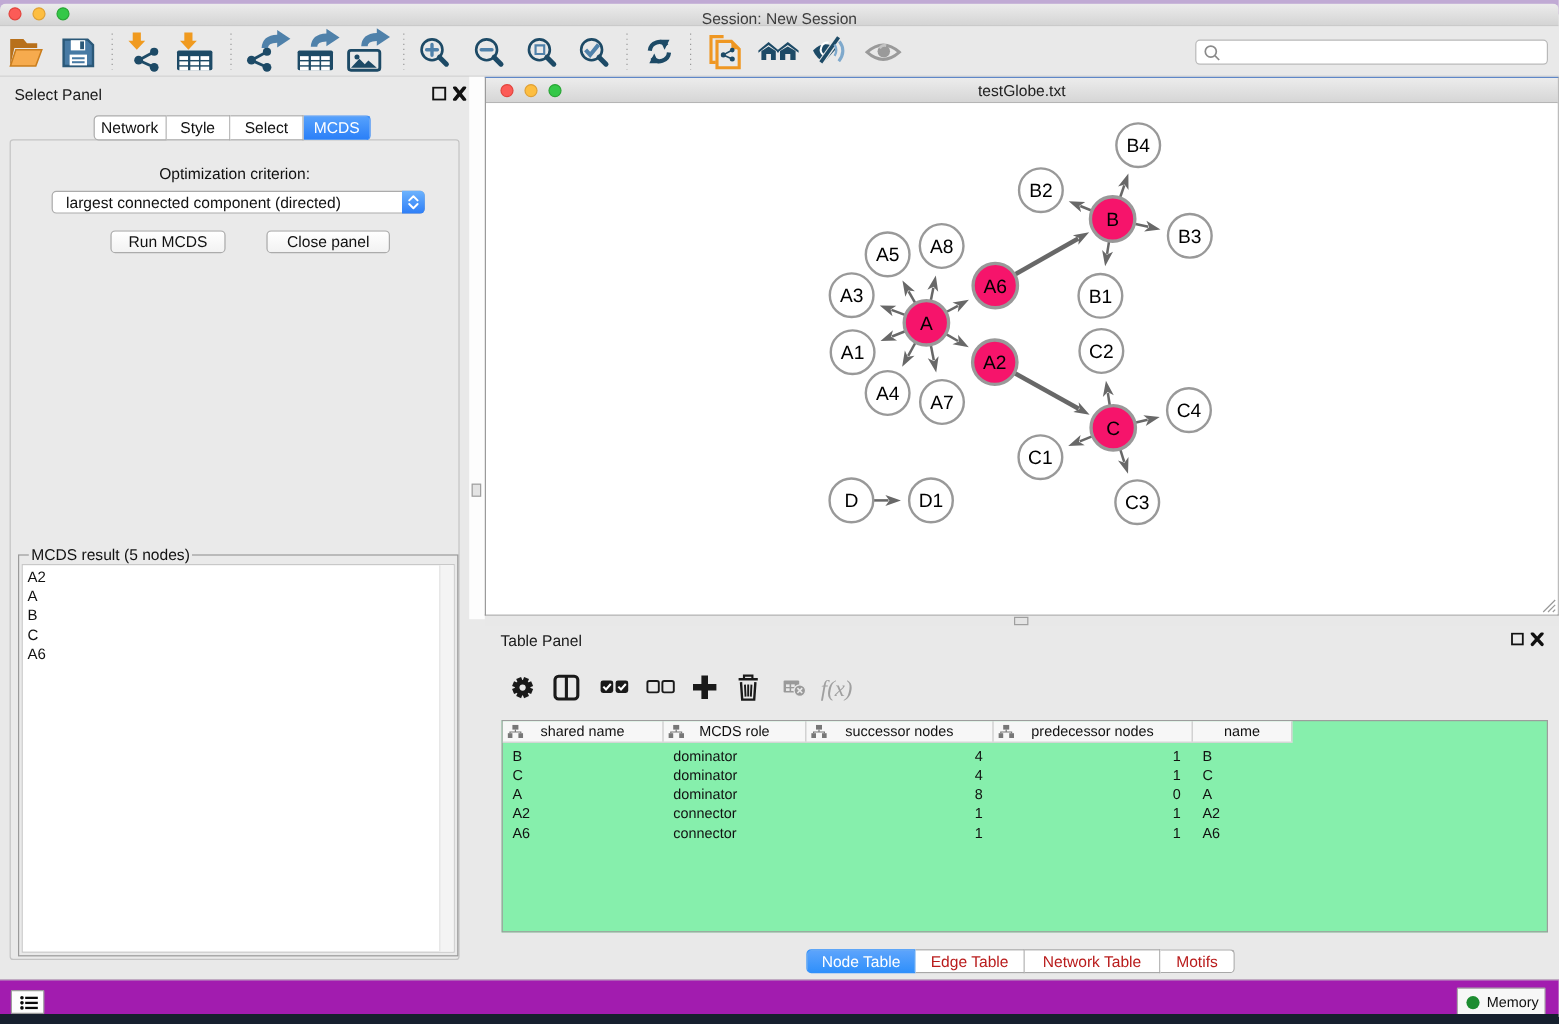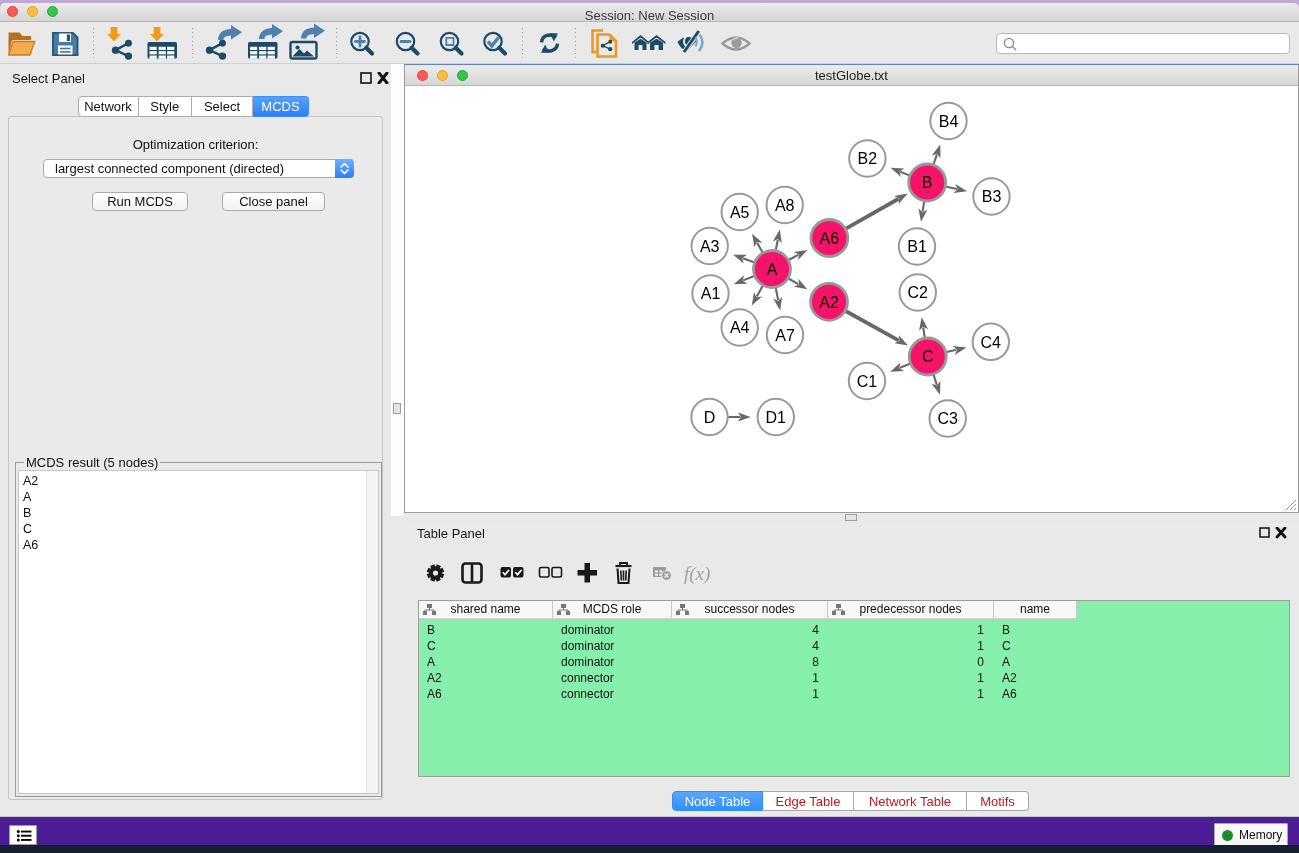--- a/index.html
+++ b/index.html
@@ -79,21 +79,21 @@
 .hicon { position:absolute; left:4px; top:3px; }
 .td { position:absolute; font-size:12px; color:#111; height:16px; line-height:16px; }
 #btabs { position:absolute; display:flex; }
 .btab { height:20px; line-height:19px; font-size:13px; background:#fff; color:#b91c1c;
   border:1px solid #a8a8a8; border-left:none; text-align:center; }
 .btab.first { border-left:1px solid #a8a8a8; border-radius:4px 0 0 4px; }
 .btab.last { border-radius:0 4px 4px 0; }
 .btab.sel { background:linear-gradient(#5da4fc,#3090fb); color:#fff; border-color:#3090fb; }
 
 
-#statusbar { left:0; top:816px; width:1299px; height:29px; background:#4c1d95;
+#statusbar { left:0; top:816px; width:1299px; height:29px; background:#a21caf;
   border-top:1px solid #c4c4c4; }
 #listBtn { position:absolute; left:9px; top:8px; width:28px; height:20px;
   background:#fdfdfd; border:1px solid #9d9d9d; border-radius:1px; }
 #memBtn { position:absolute; right:11px; top:6px; width:74px; height:23px;
   background:#f7f7f7; border:1px solid #a8a8a8; border-radius:1px;
   font-size:12px; line-height:22px; text-align:left; padding-left:24px; color:#111;}
 #memDot { position:absolute; left:7px; top:6px; width:11px; height:11px;
   border-radius:50%; background:#1d8c31; }
 #deskBottom { left:0; top:845px; width:1299px; height:8px; background:#16202e; }
 </style>

